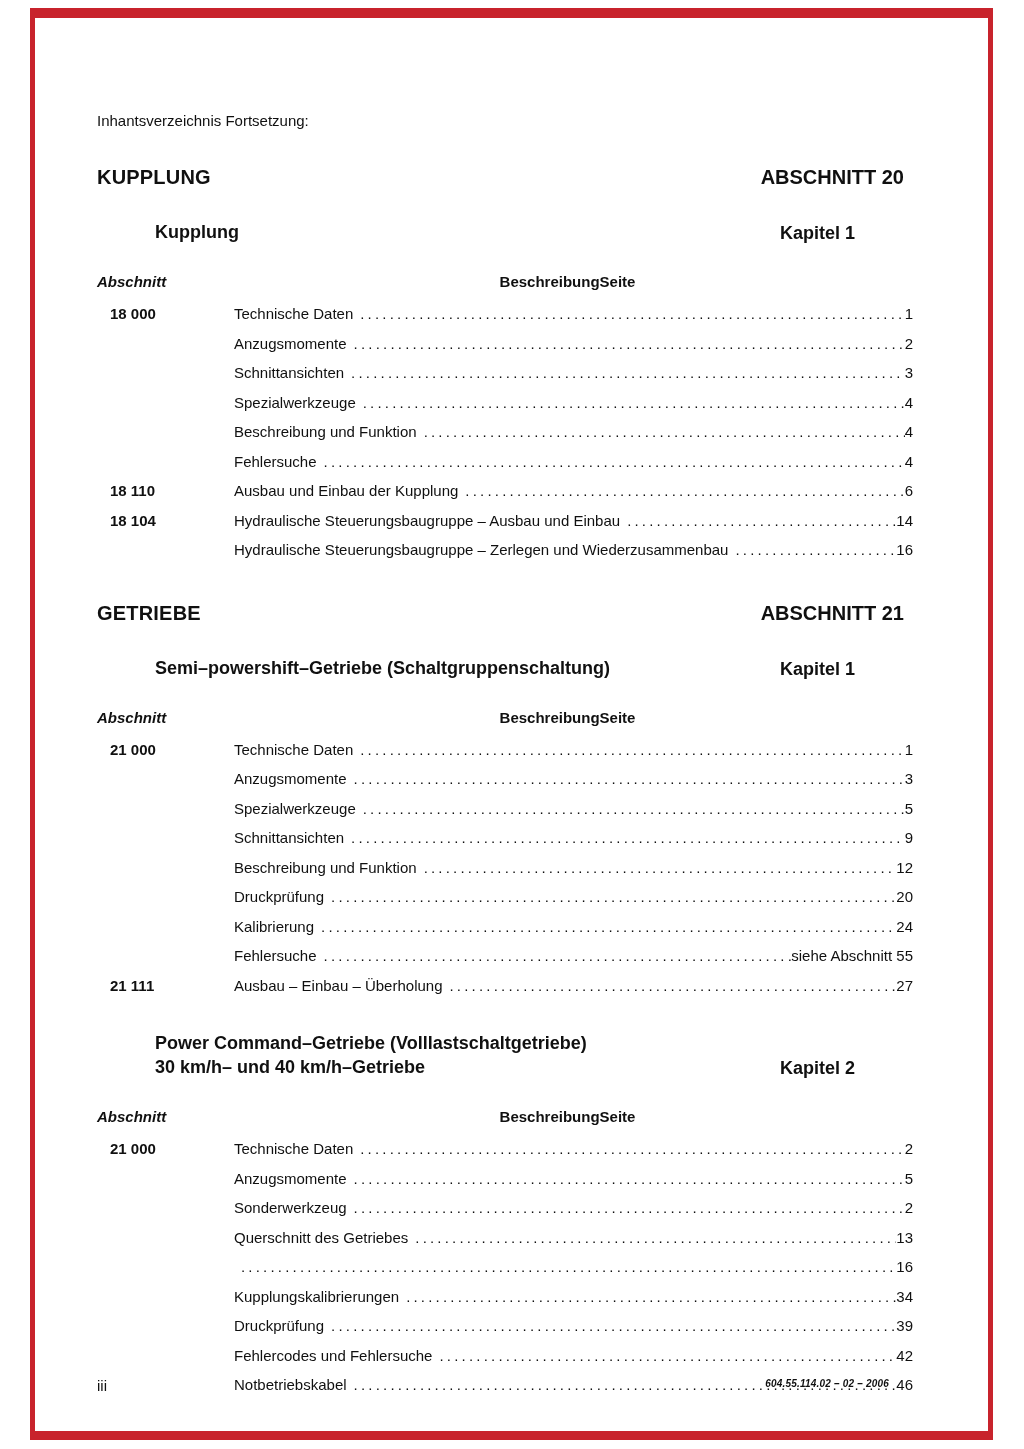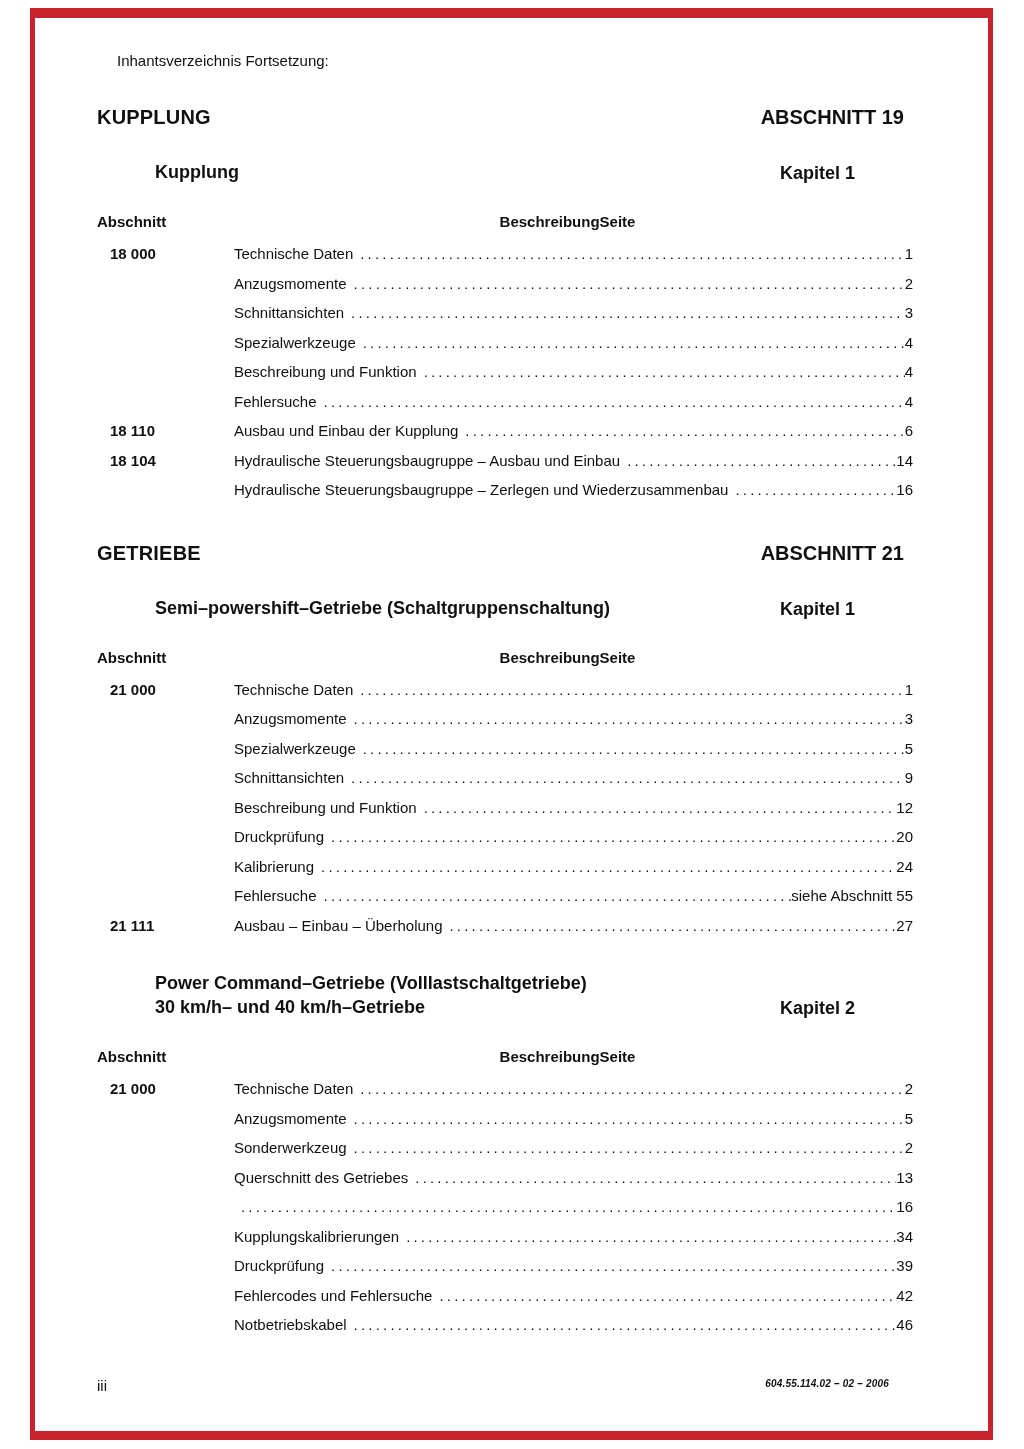--- a/index.html
+++ b/index.html
@@ -9,32 +9,32 @@
   body {
     width:1024px; height:1449px; position:relative; overflow:hidden;
     font-family:"Liberation Sans","DejaVu Sans",sans-serif; color:var(--ink);
   }
   .frame {
     position:absolute; top:8px; left:30px; right:31px; bottom:9px;
     border-style:solid; border-color:var(--frame-red);
     border-width:10px 5px 9px 5px; pointer-events:none;
   }
   .content { position:absolute; left:97px; top:0; width:816px; }
-  .note { padding-top:52px; font-size:15px;margin-left:20px; }
+  .note { padding-top:112px; font-size:15px; }
 
   .section-head { display:flex; justify-content:space-between; align-items:baseline; margin-top:37px; }
   .section-title { font-size:20px; font-weight:bold; letter-spacing:.2px; }
   .section-label { font-size:20px; font-weight:bold; margin-right:9px; }
 
   .chapter-head { display:flex; justify-content:space-between; align-items:flex-end; margin-top:31px; padding-left:58px; }
   .chapter-title { font-size:18px; font-weight:bold; line-height:24px; }
   .chapter-label { font-size:18px; font-weight:bold; margin-right:58px; }
 
   .thead { display:flex; margin-top:28px; margin-bottom:7px; font-size:15px; font-weight:bold; line-height:20px; }
-  .thead .col-no { padding-left:0; }
+  .thead .col-no { padding-left:0;font-style:italic; }
   .th-main { flex:1 1 auto; display:flex; justify-content:center; }
 
   .row { display:flex; font-size:15px; line-height:29.5px;gap:12px; }
   .col-no { flex:none; width:125px; padding-left:13px; font-weight:bold; }
   .col-main { flex:1 1 auto; display:flex; align-items:center; min-width:0; }
   .desc { flex:none; white-space:nowrap; }
   .dots { flex:1 1 auto; min-width:0; overflow:hidden; white-space:nowrap; letter-spacing:3.2px; padding:0 3px 0 7px; }
   .pg { flex:none; white-space:nowrap; }
 
   .footer { position:absolute; left:97px; width:816px; bottom:52px; height:20px; }
@@ -45,21 +45,21 @@
 <body>
 
 <div class="frame"></div>
 
 <div class="content">
 
   <div class="note">Inhantsverzeichnis Fortsetzung:</div>
 
   <div class="section-head">
     <span class="section-title">KUPPLUNG</span>
-    <span class="section-label">ABSCHNITT 19</span>
+    <span class="section-label">ABSCHNITT 20</span>
   </div>
 
   <div>
     <div class="chapter-head">
       <div class="chapter-title">
         <div>Kupplung</div>
       </div>
       <div class="chapter-label">Kapitel 1</div>
     </div>
 

